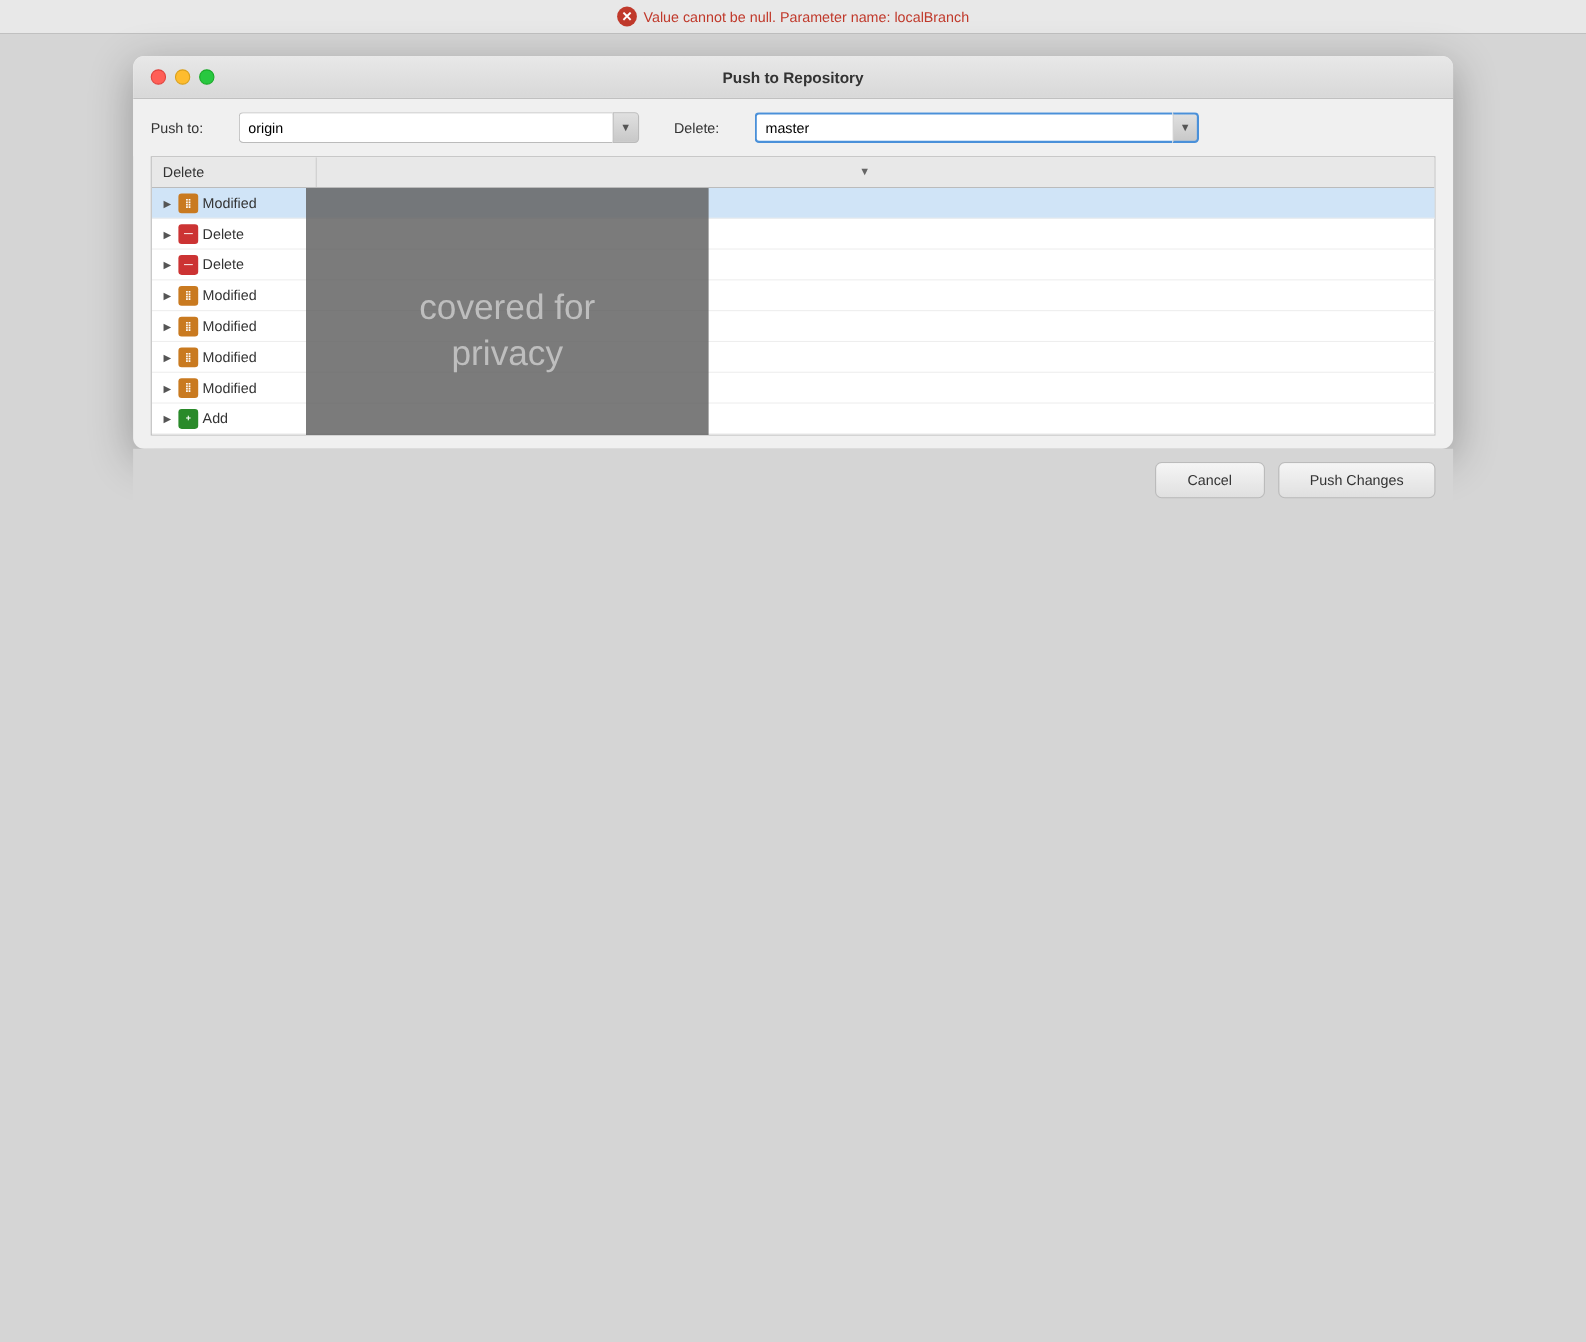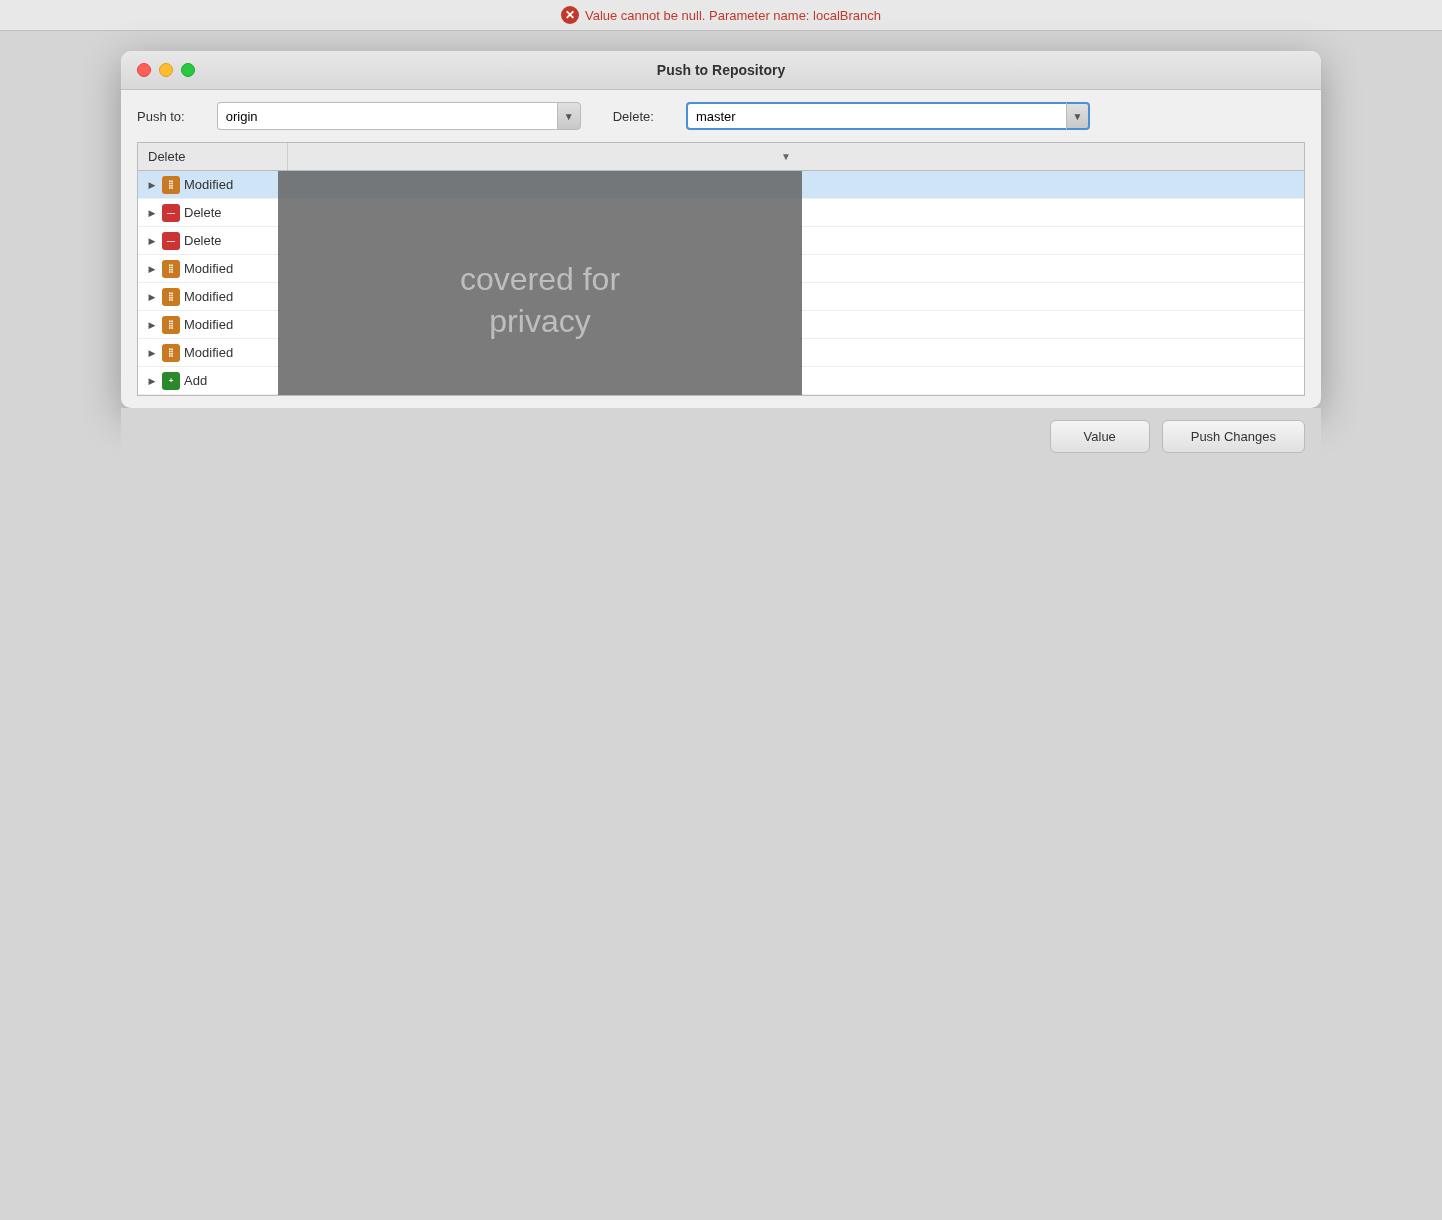--- a/index.html
+++ b/index.html
@@ -290,21 +290,21 @@
 
     
     .privacy-overlay-row {
       position: relative;
     }
 
     .privacy-overlay {
       position: absolute;
       top: 0;
       left: 140px;
-      width: 524px;
+      width: 366px;
       height: 260px;
       background: rgba(100, 100, 100, 0.85);
       display: flex;
       align-items: center;
       justify-content: center;
       z-index: 10;
     }
 
     .privacy-text {
       color: rgba(220, 220, 220, 0.7);
@@ -473,15 +473,15 @@
         </div>
         <div class="table-cell"></div>
       </div>
 
     </div>
   </div>
 
 </div>
 
 <div class="action-row" style="width:1200px; margin-top: 0;">
-  <button class="btn btn-cancel">Value</button>
+  <button class="btn btn-cancel">Cancel</button>
   <button class="btn btn-primary">Push Changes</button>
 </div>
 
 </body></html>

